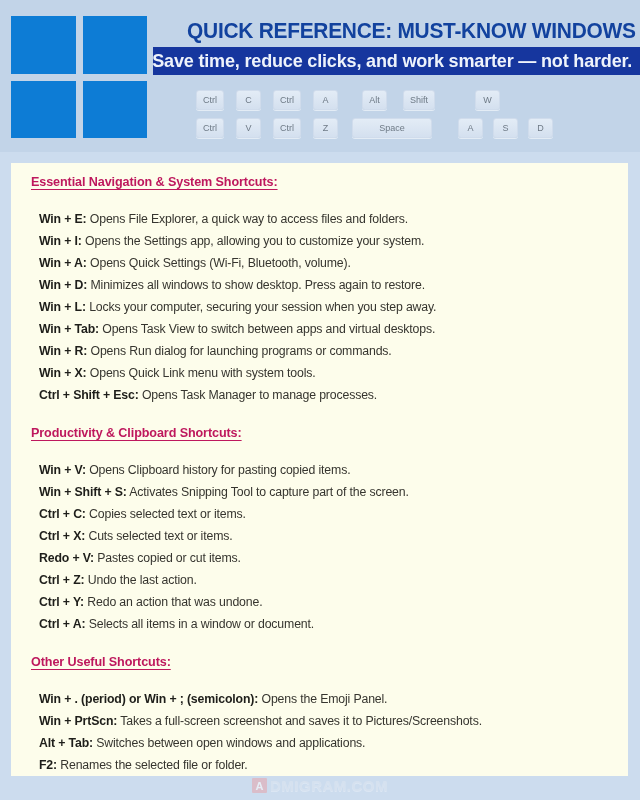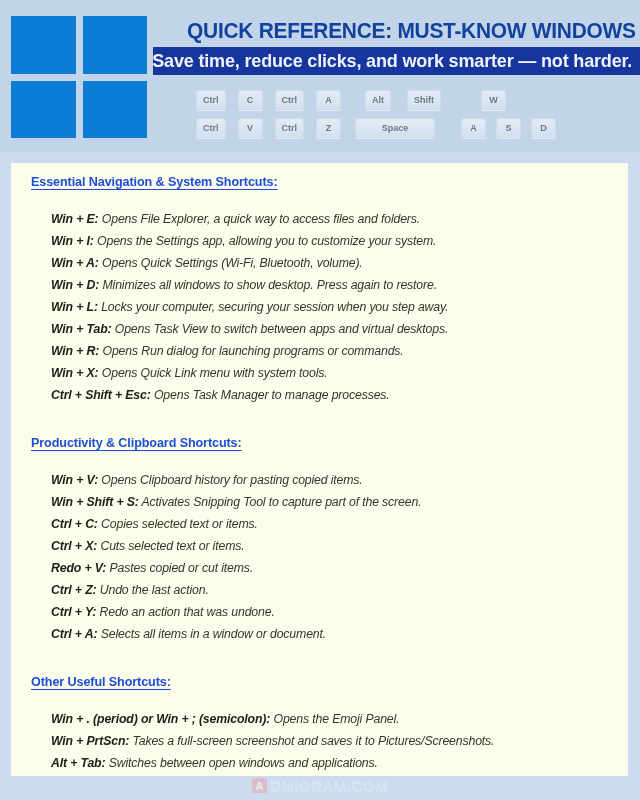--- a/index.html
+++ b/index.html
@@ -79,21 +79,20 @@
     transform: scaleX(0.95);
     transform-origin: right center;
     white-space: nowrap;
   }
 
   
   .kb-rows {
     position: absolute;
     left: 196px;
     top: 89px;
-    font-weight: bold;
   }
   .kb-row {
     display: flex;
     align-items: center;
     height: 22px;
     margin-bottom: 6px;
   }
   .key {
     height: 20px;
     min-width: 25px;
@@ -121,28 +120,28 @@
     background: #fdfdeb;
     padding: 12px 20px 10px 20px;
     overflow: hidden;
   }
 
   .section { margin-bottom: 2px; }
 
   .section-title {
     font-size: 12.6px;
     font-weight: bold;
-    color: #1d4ed8;
+    color: #be185d;
     text-decoration: underline;
     text-underline-offset: 3px;
     margin-bottom: 19px;
     letter-spacing: -0.1px;
   }
 
-  .sc-list { margin: 12px; padding: 0 0 0 8px; list-style: none; font-style: italic; }
+  .sc-list { margin: 0; padding: 0 0 0 8px; list-style: none; }
 
   .sc-item {
     font-size: 12.3px;
     line-height: 22px;
     color: #36352f;
     white-space: nowrap;
     letter-spacing: -0.15px;
   }
   .sc-item .combo {
     font-weight: bold;

